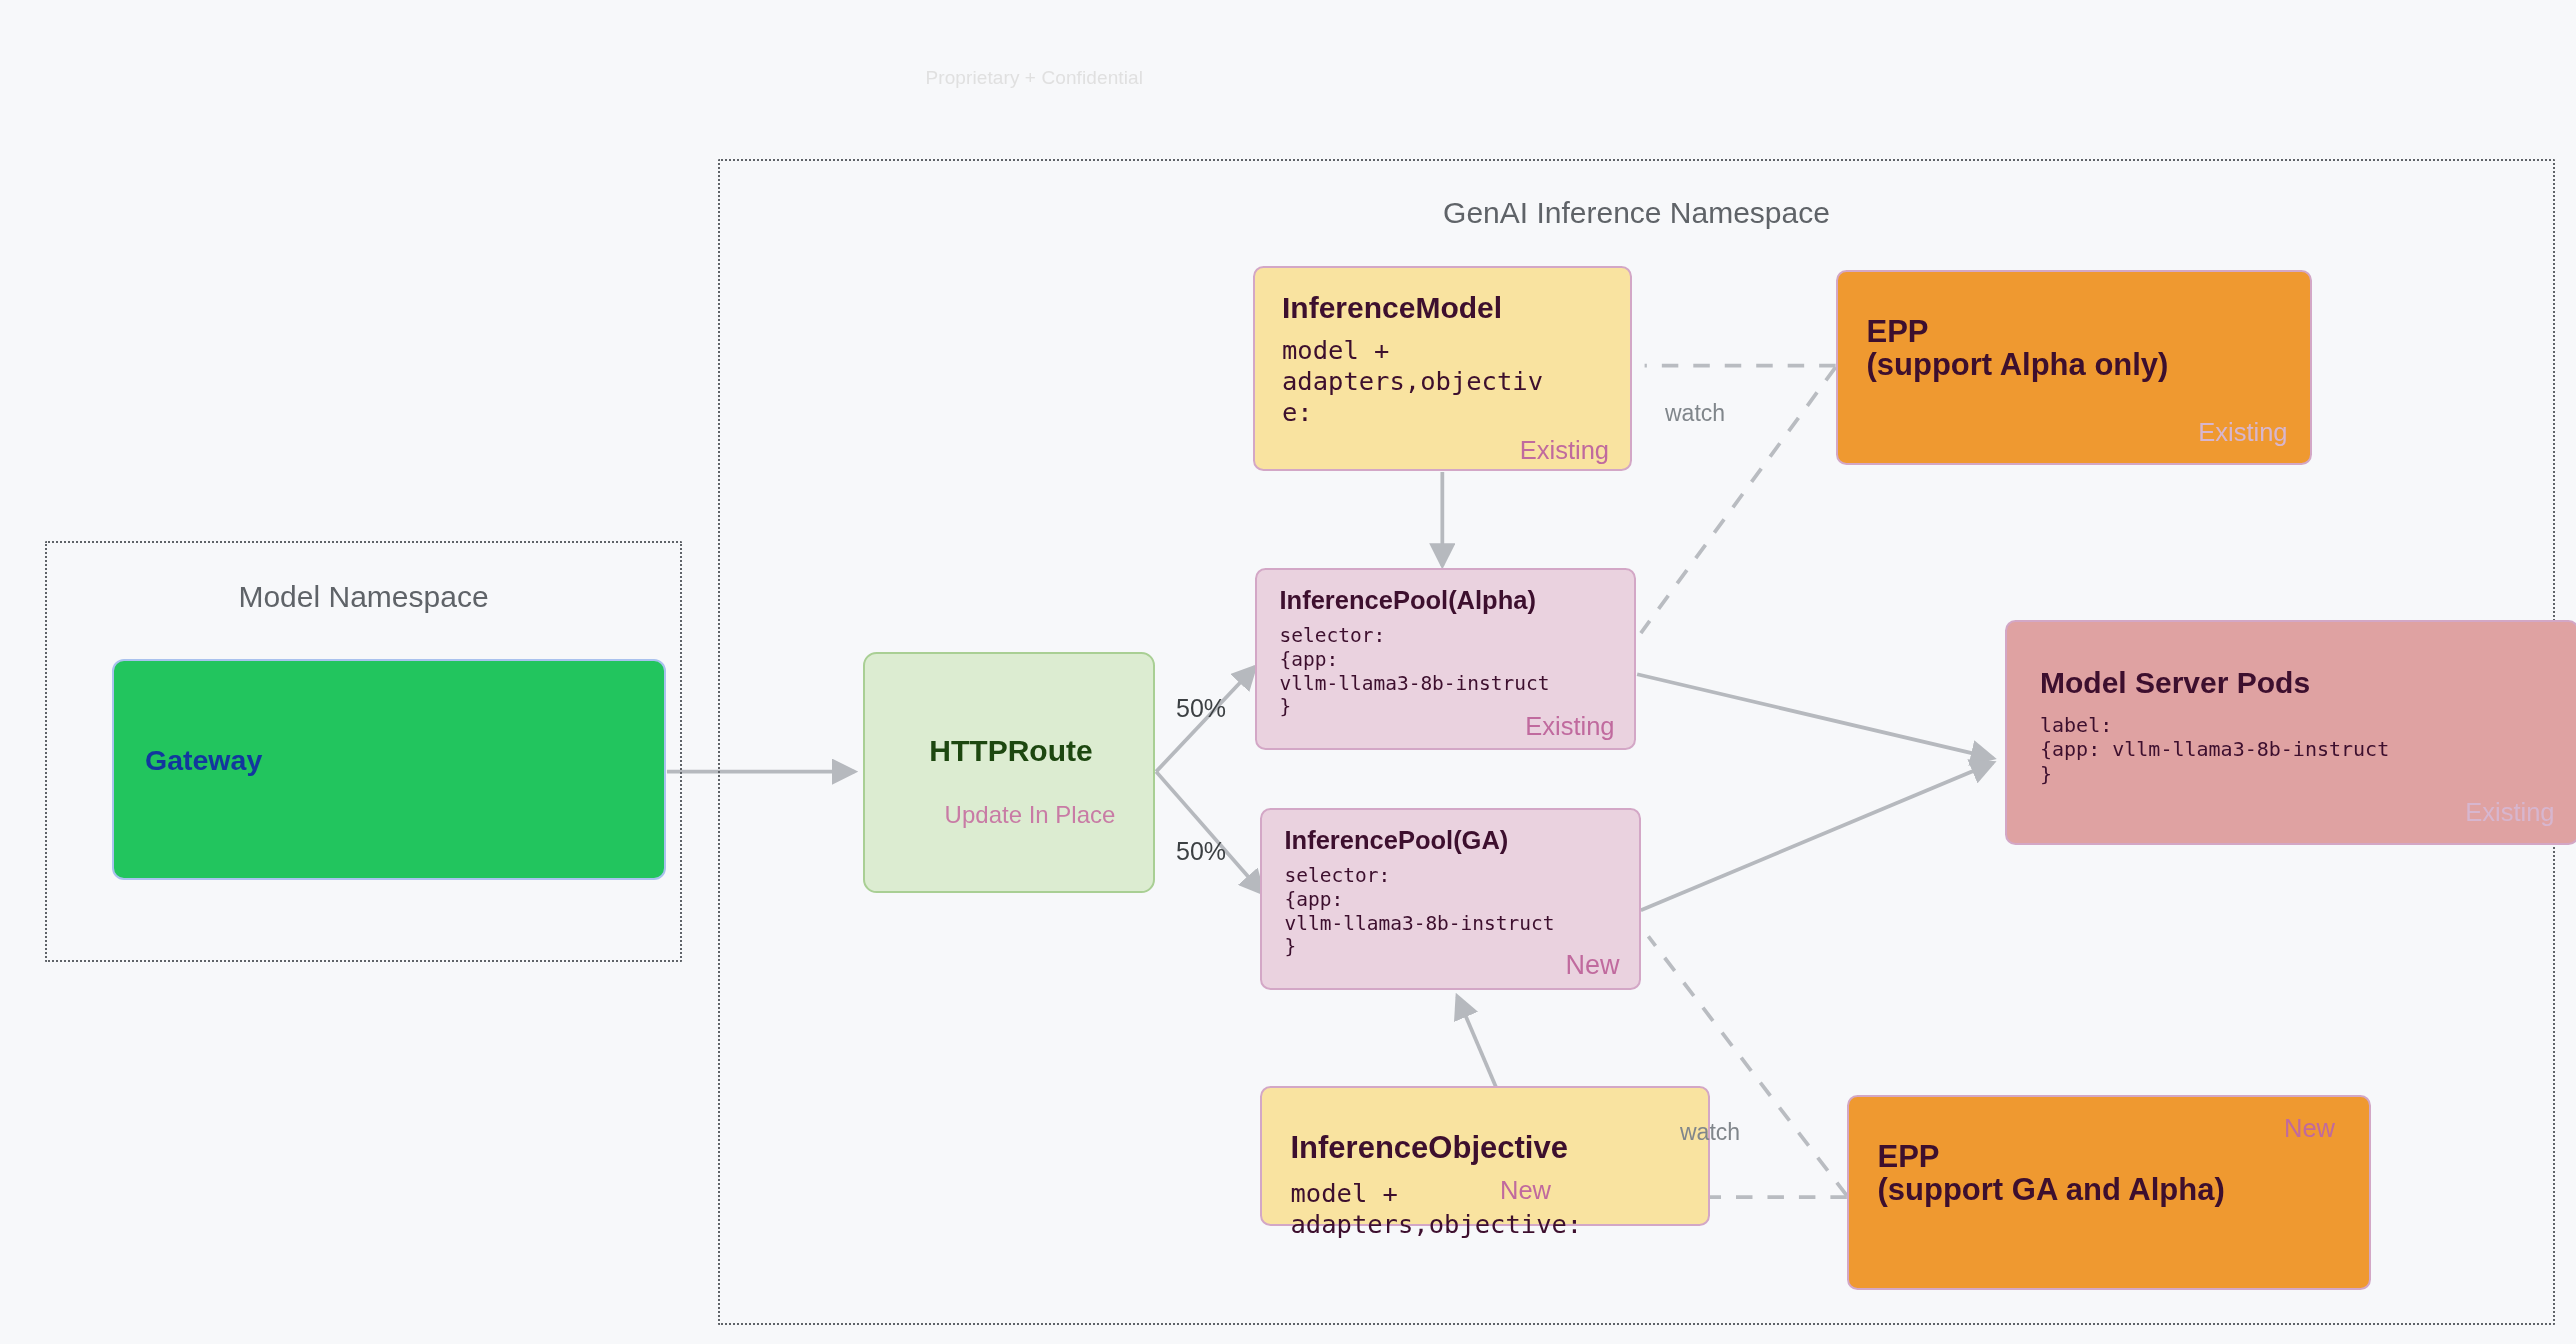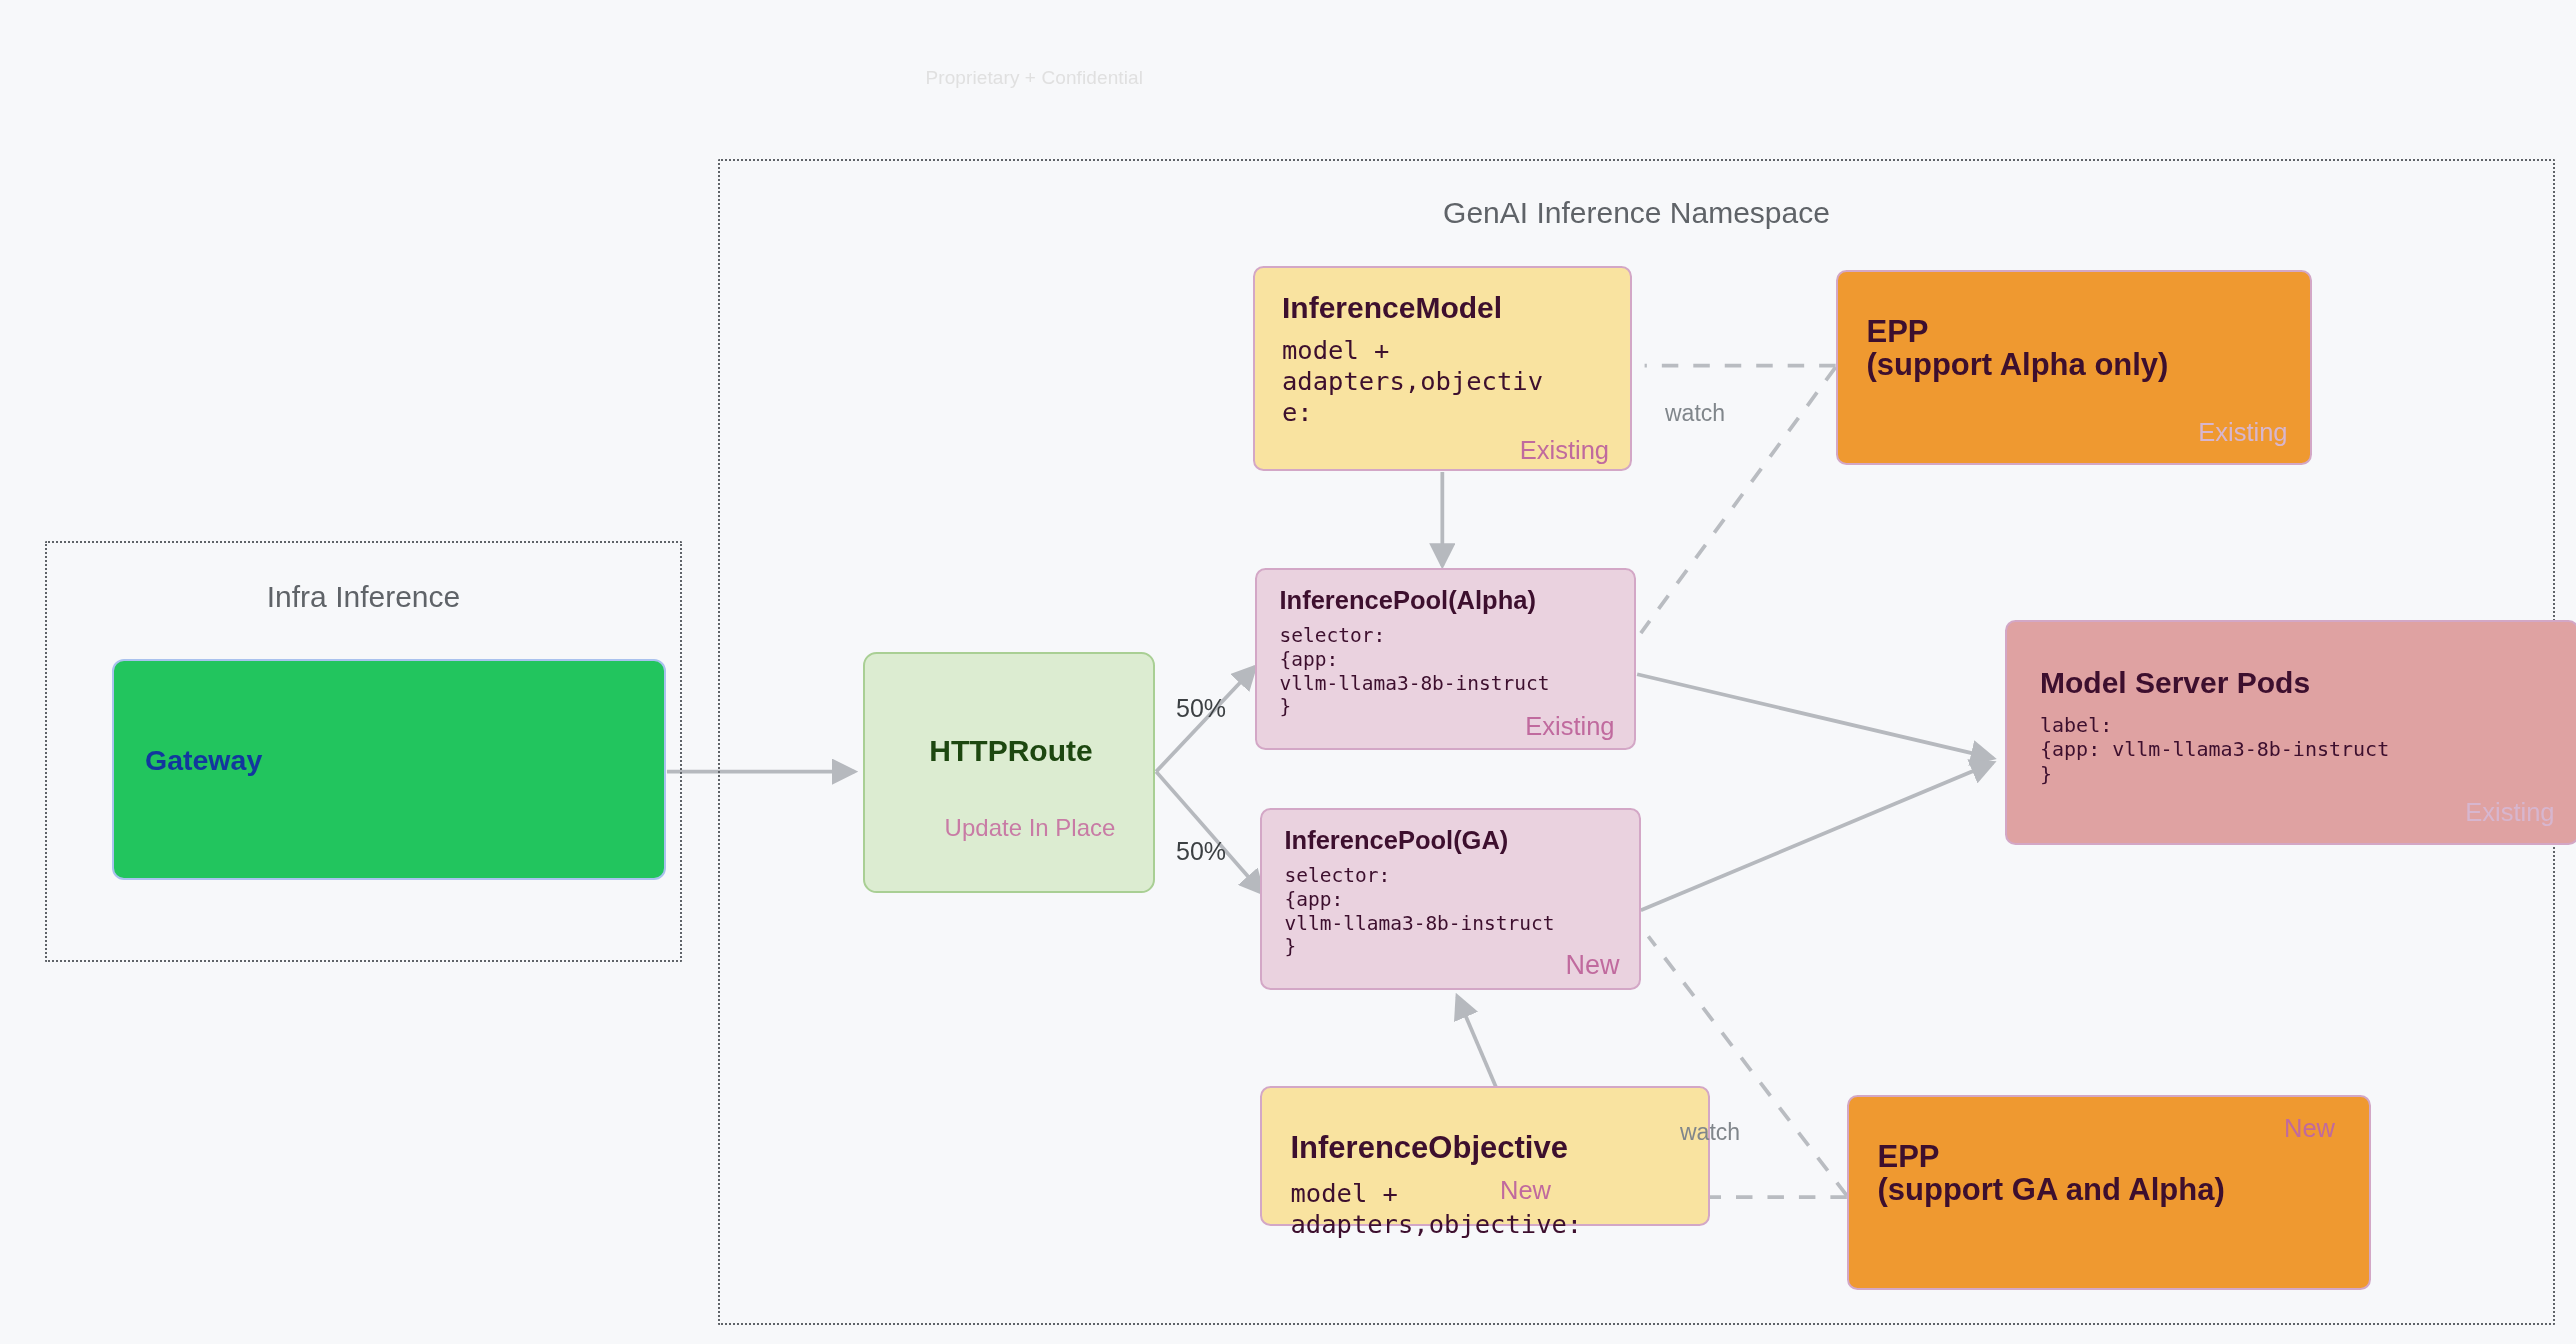--- a/index.html
+++ b/index.html
@@ -148,32 +148,32 @@
     <line x1="2450" y1="490" x2="2190" y2="845" stroke="#b9bcc1" stroke-width="5" stroke-dasharray="22 20"></line>
 
     <line x1="2465" y1="1598" x2="2185" y2="1598" stroke="#b9bcc1" stroke-width="5" stroke-dasharray="22 20"></line>
 
     <line x1="2465" y1="1596" x2="2200" y2="1250" stroke="#b9bcc1" stroke-width="5" stroke-dasharray="22 20"></line>
   </svg>
 
   <div class="abs confidential">Proprietary + Confidential</div>
 
   <div class="abs ns" style="left:45px; top:541px; width:637px; height:421px;"></div>
-  <div class="abs ns-title" style="left:45px; top:580px; width:637px;">Infra Inference</div>
+  <div class="abs ns-title" style="left:45px; top:580px; width:637px;">Model Namespace</div>
 
   <div class="abs node" id="gateway-node" style="left:112px; top:659px; width:554px; height:221px;">
     <div class="abs title" style="left:31px; top:84px;">Gateway</div>
   </div>
 
   <div class="abs ns" style="left:718px; top:159px; width:1837px; height:1166px;"></div>
   <div class="abs ns-title" style="left:718px; top:196px; width:1837px;">GenAI Inference Namespace</div>
 
   <div class="abs node" id="httproute-node" style="left:863px; top:652px; width:292px; height:241px;">
     <div class="abs title" style="left:0; top:81px; width:292px;">HTTPRoute</div>
-    <div class="abs tag" style="left:0; top:160px; width:292px;padding-left:38px;">Update In Place</div>
+    <div class="abs tag" style="left:0; top:147px; width:292px;padding-left:38px;">Update In Place</div>
   </div>
 
   <div class="abs edge-label" style="left:1176px; top:694px;">50%</div>
   <div class="abs edge-label" style="left:1176px; top:837px;">50%</div>
 
   <div class="abs node node-yellow" style="left:1253px; top:266px; width:379px; height:205px;">
     <div class="abs title" style="left:27px; top:24px; font-size:30px;">InferenceModel</div>
     <div class="abs mono" style="left:27px; top:67px; font-size:25.5px; width:337px;">model +
 adapters,objectiv
 e:</div>

